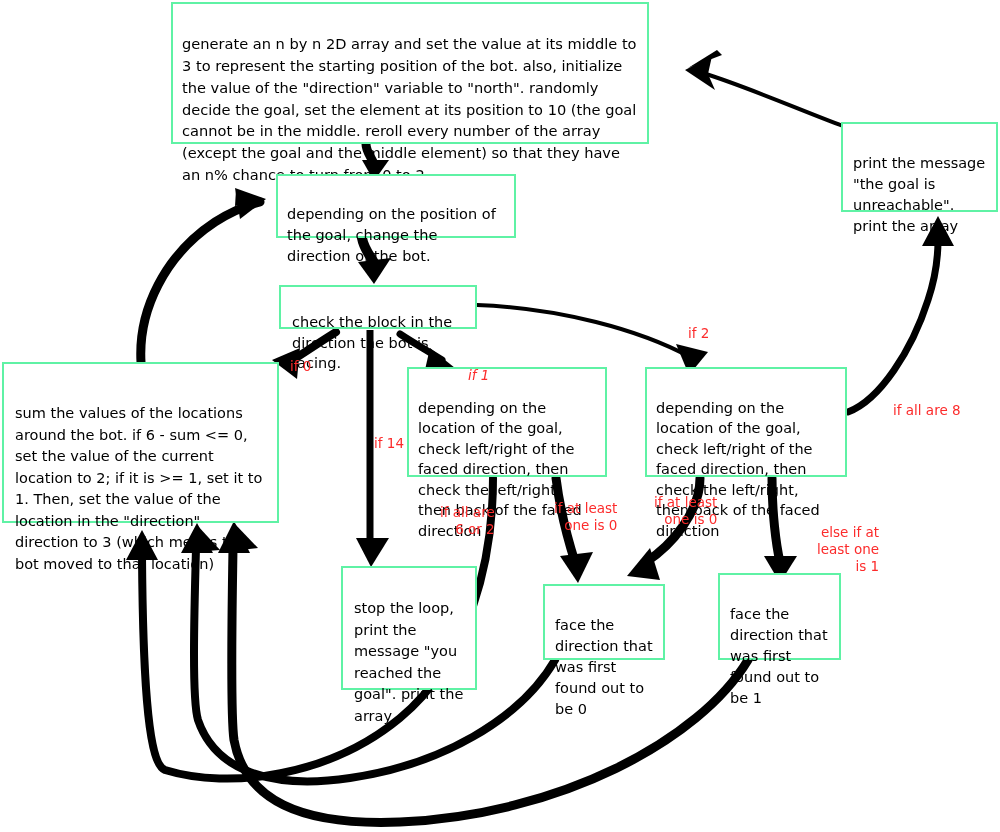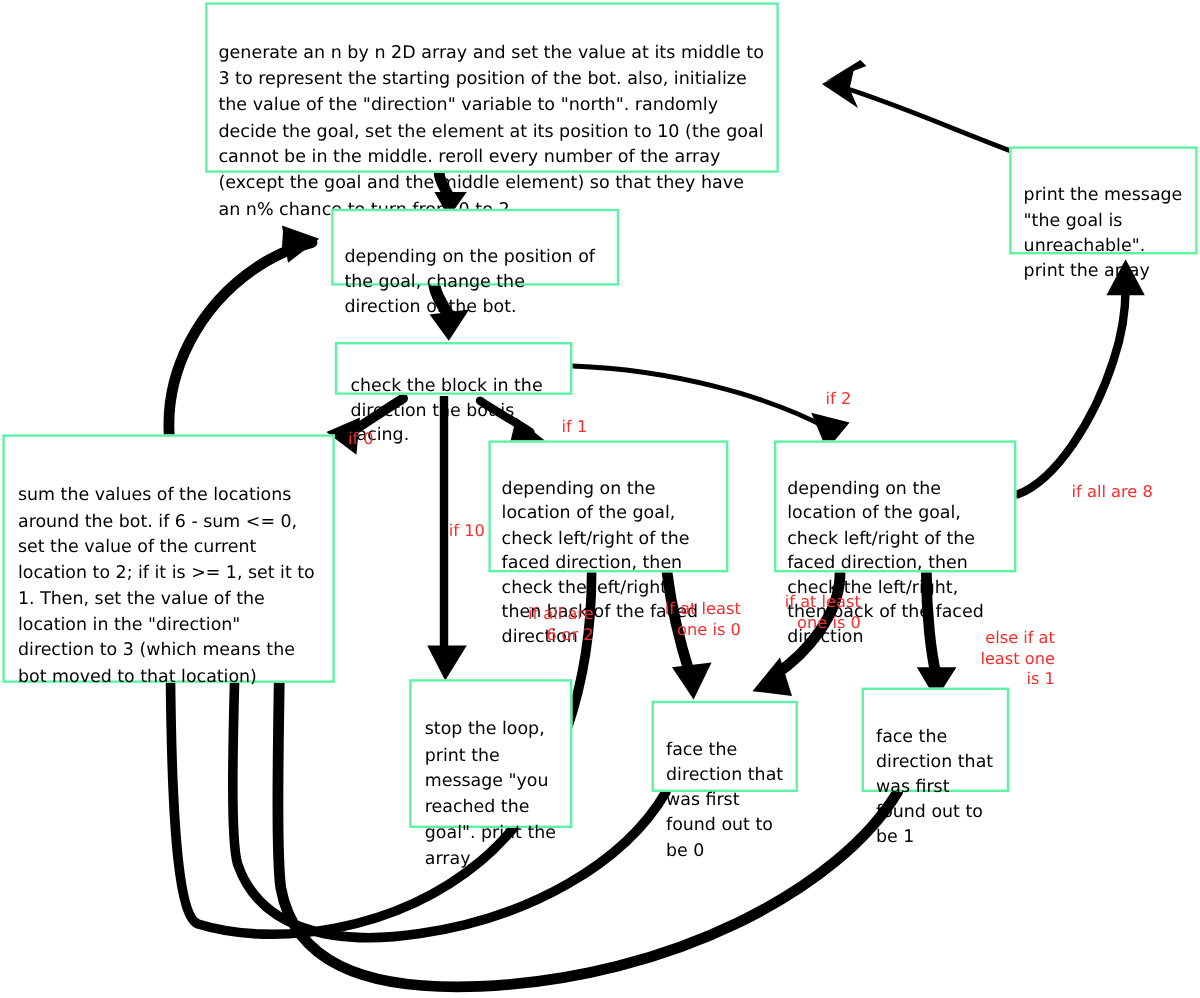--- a/index.html
+++ b/index.html
@@ -140,21 +140,21 @@
   </div>
 
   <div class="node" style="left:279px; top:285px; width:198px; height:44px; padding:5px 11px; line-height:1.4;">
     <span>check the block in the direction the bot is facing.</span>
   </div>
 
   <div class="node" style="left:276px; top:174px; width:240px; height:64px; line-height:1.45;">
     <span>depending on the position of the goal, change the direction of the bot.</span>
   </div>
 
-  <div class="node" style="left:2px; top:362px; width:277px; height:207px; padding:18px 11px; line-height:1.48;">
+  <div class="node" style="left:2px; top:362px; width:277px; height:161px; padding:18px 11px; line-height:1.48;">
     <span>sum the values of the locations around the bot. if 6 - sum &lt;= 0, set the value of the current location to 2; if it is &gt;= 1, set it to 1. Then, set the value of the location in the "direction" direction to 3 (which means the bot moved to that location)</span>
   </div>
 
   <div class="node" style="left:407px; top:367px; width:200px; height:110px; padding:8px 9px; line-height:1.42;">
     <span>depending on the location of the goal, check left/right of the faced direction, then check the left/right, then back of the faced direction</span>
   </div>
 
   <div class="node" style="left:645px; top:367px; width:202px; height:110px; padding:8px 9px; line-height:1.42;">
     <span>depending on the location of the goal, check left/right of the faced direction, then check the left/right, then back of the faced direction</span>
   </div>
@@ -172,30 +172,30 @@
   </div>
 
   <div class="node" style="left:841px; top:122px; width:157px; height:90px; padding:8px 10px; line-height:1.45;">
     <span>print the message "the goal is unreachable". print the array</span>
   </div>
 
   <div class="elabel" style="left:278px; top:341px;margin-left:12px;">
     <span>if 0</span>
   </div>
 
-  <div class="elabel" style="left:468px; top:331px;">
+  <div class="elabel" style="left:468px; top:350px;font-style:italic;">
     <span>if 1</span>
   </div>
 
   <div class="elabel" style="left:688px; top:308px;">
     <span>if 2</span>
   </div>
 
   <div class="elabel" style="left:374px; top:418px;">
-    <span>if 10</span>
+    <span>if 14</span>
   </div>
 
   <div class="elabel" style="left:440px; top:487px;">
     <span>if all are
 6 or 2</span>
   </div>
 
   <div class="elabel" style="left:554px; top:483px;">
     <span>if at least
 one is 0</span>

